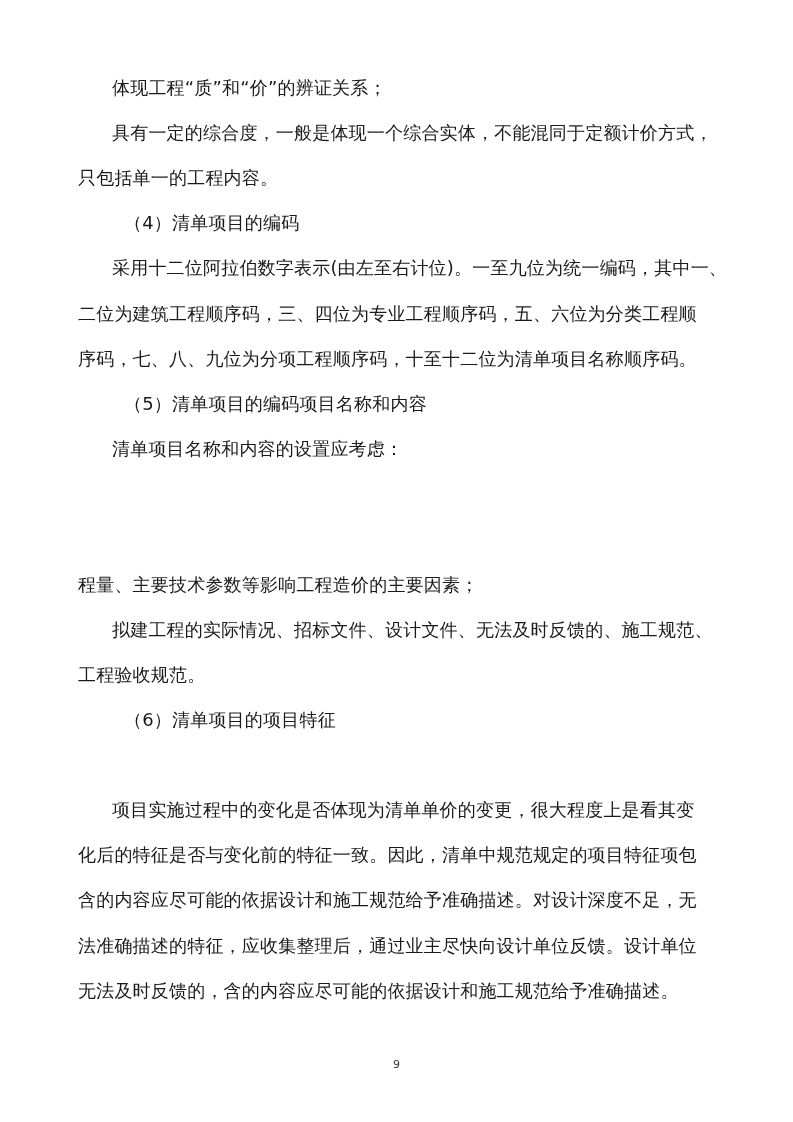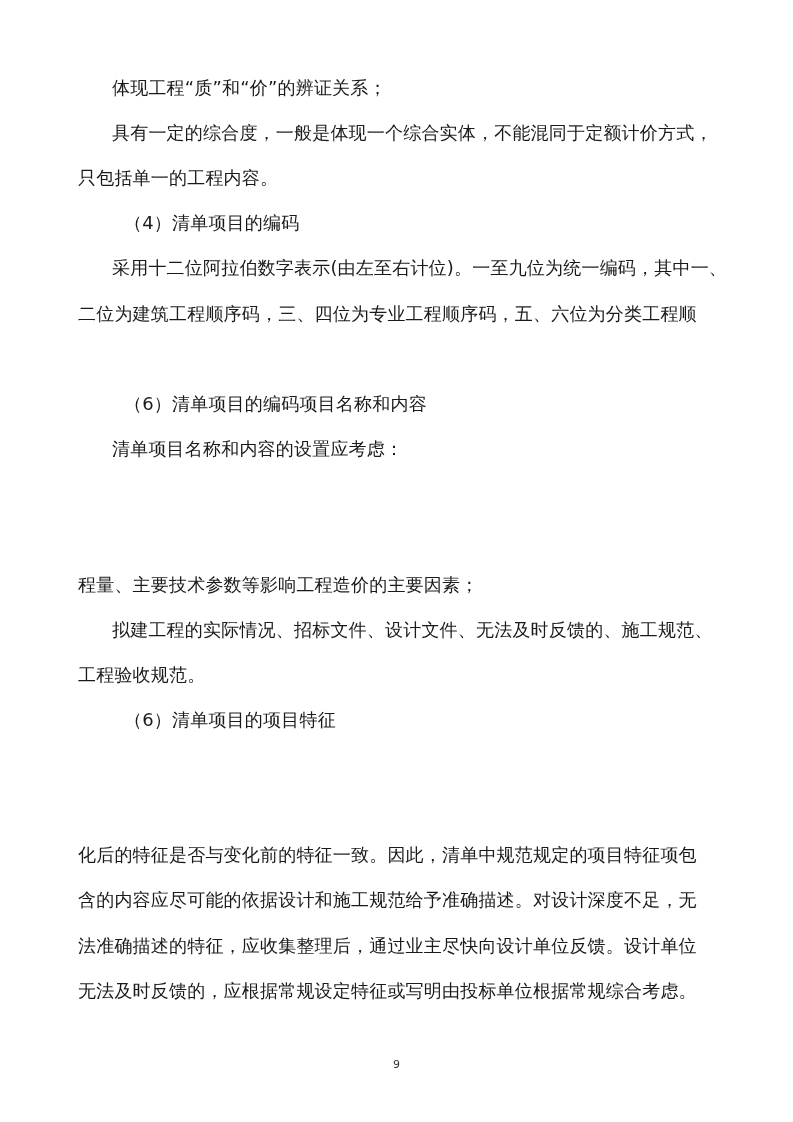--- a/index.html
+++ b/index.html
@@ -16,25 +16,27 @@
 </head>
 <body>
 
 <div class="page">
   <div class="line indent" style="top:76px">体现工程“质”和“价”的辨证关系；</div>
   <div class="line indent" style="top:121px">具有一定的综合度，一般是体现一个综合实体，不能混同于定额计价方式，</div>
   <div class="line" style="top:166px">只包括单一的工程内容。</div>
   <div class="line heading" style="top:211px">（4）清单项目的编码</div>
   <div class="line" style="top:302px">二位为建筑工程顺序码，三、四位为专业工程顺序码，五、六位为分类工程顺</div>
   <div class="line indent" style="top:256px">采用十二位阿拉伯数字表示(由左至右计位)。一至九位为统一编码，其中一、</div>
-  <div class="line heading" style="top:392px">（6）清单项目的编码项目名称和内容</div>
+  <div class="line" style="top:347px">序码，七、八、九位为分项工程顺序码，十至十二位为清单项目名称顺序码。</div>
+  <div class="line heading" style="top:392px">（5）清单项目的编码项目名称和内容</div>
   <div class="line indent" style="top:437px">清单项目名称和内容的设置应考虑：</div>
   <div class="line" style="top:573px">程量、主要技术参数等影响工程造价的主要因素；</div>
   <div class="line indent" style="top:618px">拟建工程的实际情况、招标文件、设计文件、无法及时反馈的、施工规范、</div>
   <div class="line" style="top:663px">工程验收规范。</div>
   <div class="line heading" style="top:708px">（6）清单项目的项目特征</div>
+  <div class="line indent" style="top:798px">项目实施过程中的变化是否体现为清单单价的变更，很大程度上是看其变</div>
   <div class="line" style="top:843px">化后的特征是否与变化前的特征一致。因此，清单中规范规定的项目特征项包</div>
   <div class="line" style="top:888px">含的内容应尽可能的依据设计和施工规范给予准确描述。对设计深度不足，无</div>
   <div class="line" style="top:934px">法准确描述的特征，应收集整理后，通过业主尽快向设计单位反馈。设计单位</div>
-  <div class="line" style="top:979px">无法及时反馈的，应根据常规设定特征或写明由投标单位根据常规综合考虑。</div>
+  <div class="line" style="top:979px">无法及时反馈的，含的内容应尽可能的依据设计和施工规范给予准确描述。</div>
 
   <div class="page-number">9</div>
 </div>
 
 </body></html>

